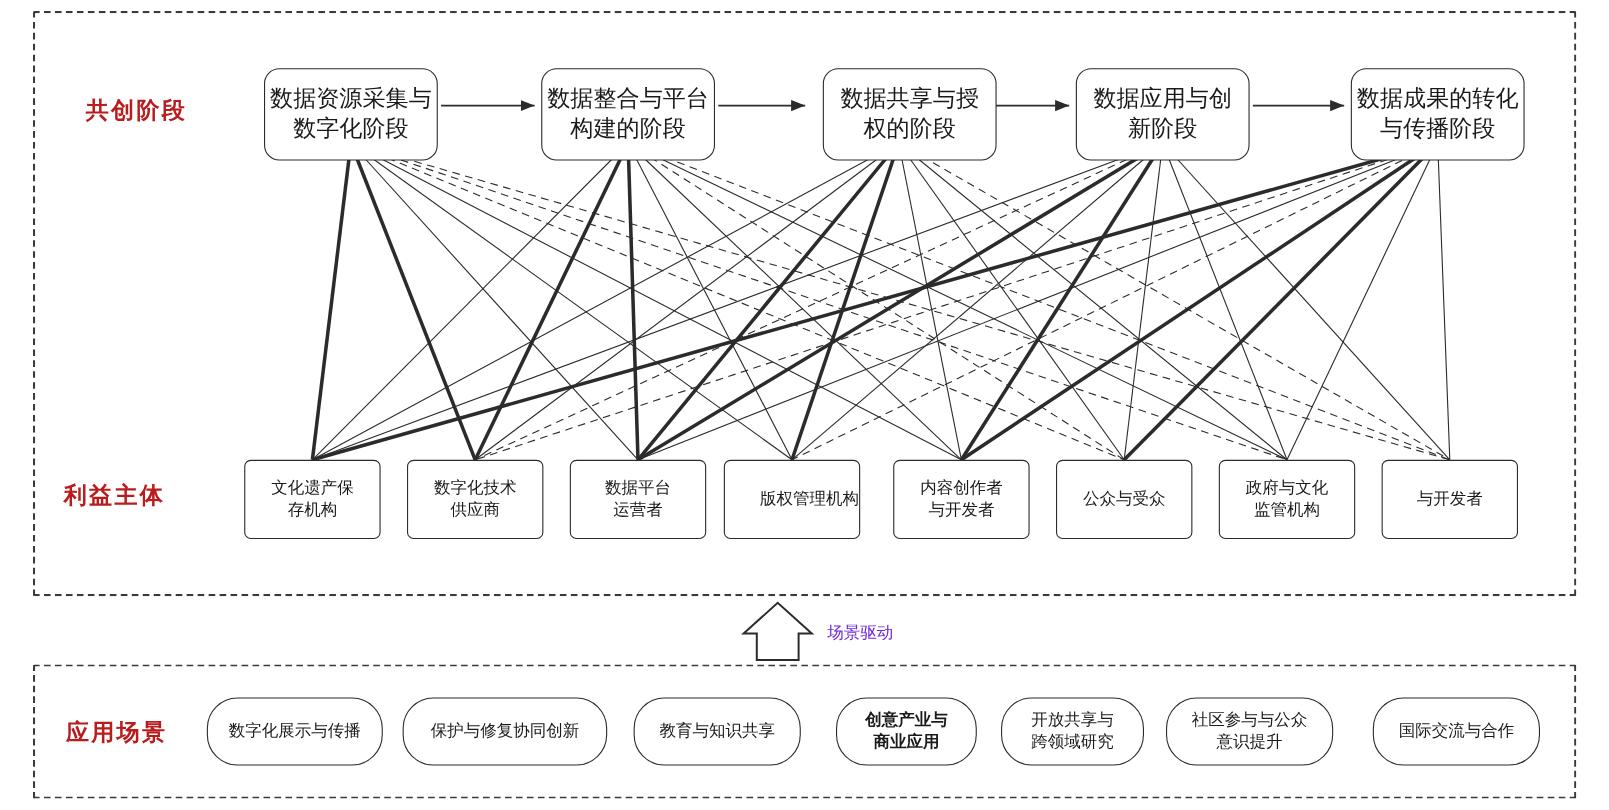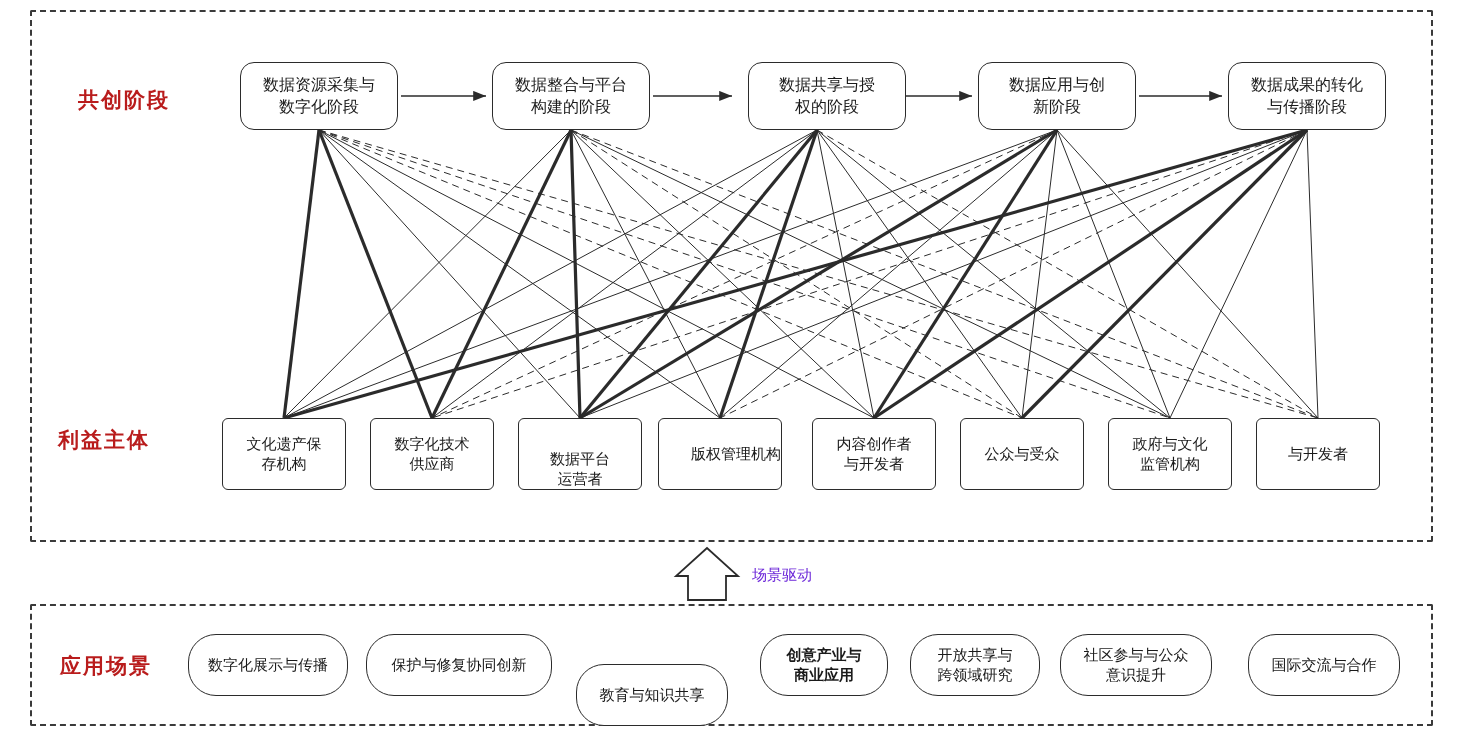--- a/index.html
+++ b/index.html
@@ -44,43 +44,43 @@
     color: #b91c1c;
     white-space: nowrap;
     text-align: center;
   }
   #label-stage {
     left: 78px;
     top: 86px;
   }
   #label-actor {
     left: 58px;
-    top: 426px;
+    top: 436px;
   }
   #label-scenario {
     left: 60px;
     top: 652px;
   }
   .node {
     position: absolute;
     box-sizing: border-box;
     border: 1.6px solid #2b2b2b;
     background: #ffffff;
     display: flex;
     align-items: center;
     justify-content: center;
     text-align: center;
     line-height: 1.35;
     z-index: 5;
   }
   .stage-node {
     width: 158px;
-    height: 68px;
+    height: 84px;
     border-radius: 14px;
-    font-size: 16px;
+    font-size: 21px;
     justify-content: center;
   }
   .actor-node {
     width: 124px;
     height: 72px;
     border-radius: 6px;
     font-size: 15px;
   }
   .scenario-node {
     height: 62px;
@@ -205,21 +205,21 @@
     </div>
   <div id="actor-nodes">
       <div class="node actor-node" style="left: 222px; top: 418px;">
         <span>文化遗产保
 存机构</span>
       </div>
       <div class="node actor-node" style="left: 370px; top: 418px;">
         <span>数字化技术
 供应商</span>
       </div>
-      <div class="node actor-node" style="left: 518px; top: 418px; align-items: flex-end;">
+      <div class="node actor-node" style="left: 518px; top: 418px;">
         <span>数据平台
 运营者</span>
       </div>
       <div class="node actor-node" style="left: 658px; top: 418px; padding-left: 32px;">
         <span>版权管理机构</span>
       </div>
       <div class="node actor-node" style="left: 812px; top: 418px;">
         <span>内容创作者
 与开发者</span>
       </div>
@@ -234,21 +234,21 @@
         <span>与开发者</span>
       </div>
     </div>
   <div id="scenario-nodes">
       <div class="node scenario-node" style="left: 188px; top: 634px; width: 160px;">
         <span>数字化展示与传播</span>
       </div>
       <div class="node scenario-node" style="left: 366px; top: 634px; width: 186px;">
         <span>保护与修复协同创新</span>
       </div>
-      <div class="node scenario-node" style="left: 576px; top: 664px; width: 152px;">
+      <div class="node scenario-node" style="left: 576px; top: 634px; width: 152px;">
         <span>教育与知识共享</span>
       </div>
       <div class="node scenario-node" style="left: 760px; top: 634px; width: 128px; font-weight: bold;">
         <span>创意产业与
 商业应用</span>
       </div>
       <div class="node scenario-node" style="left: 910px; top: 634px; width: 130px;">
         <span>开放共享与
 跨领域研究</span>
       </div>

